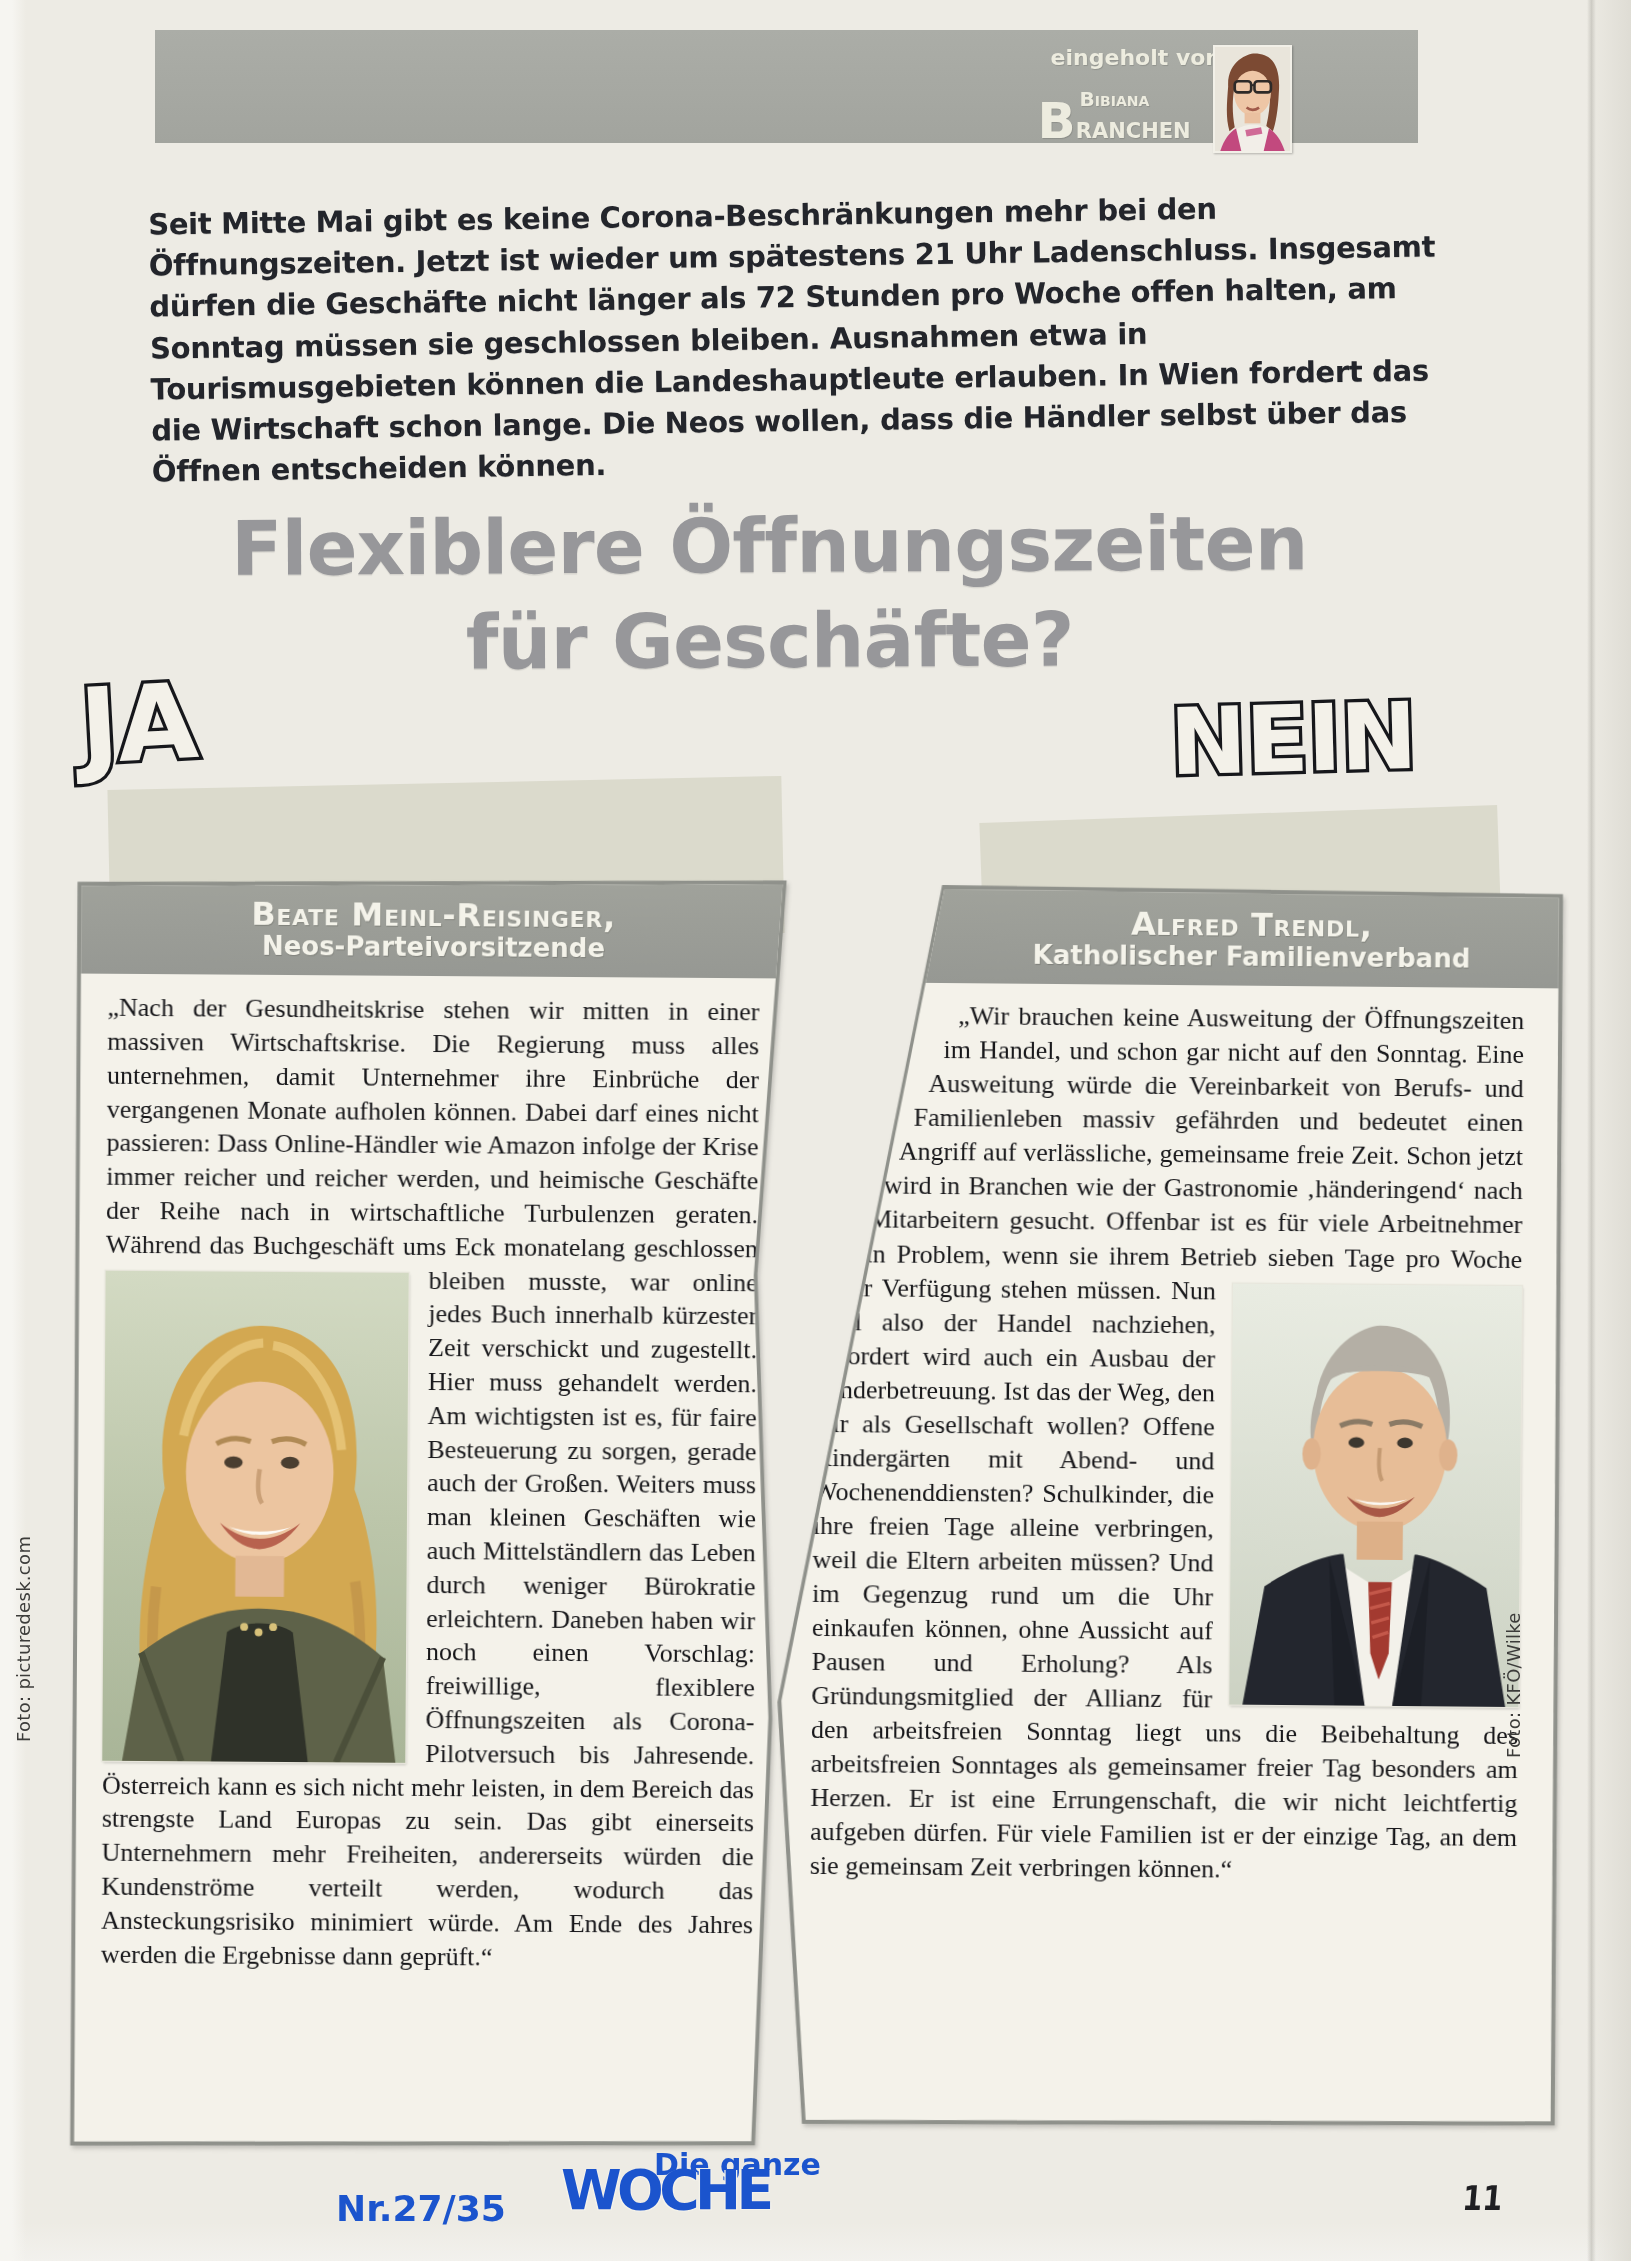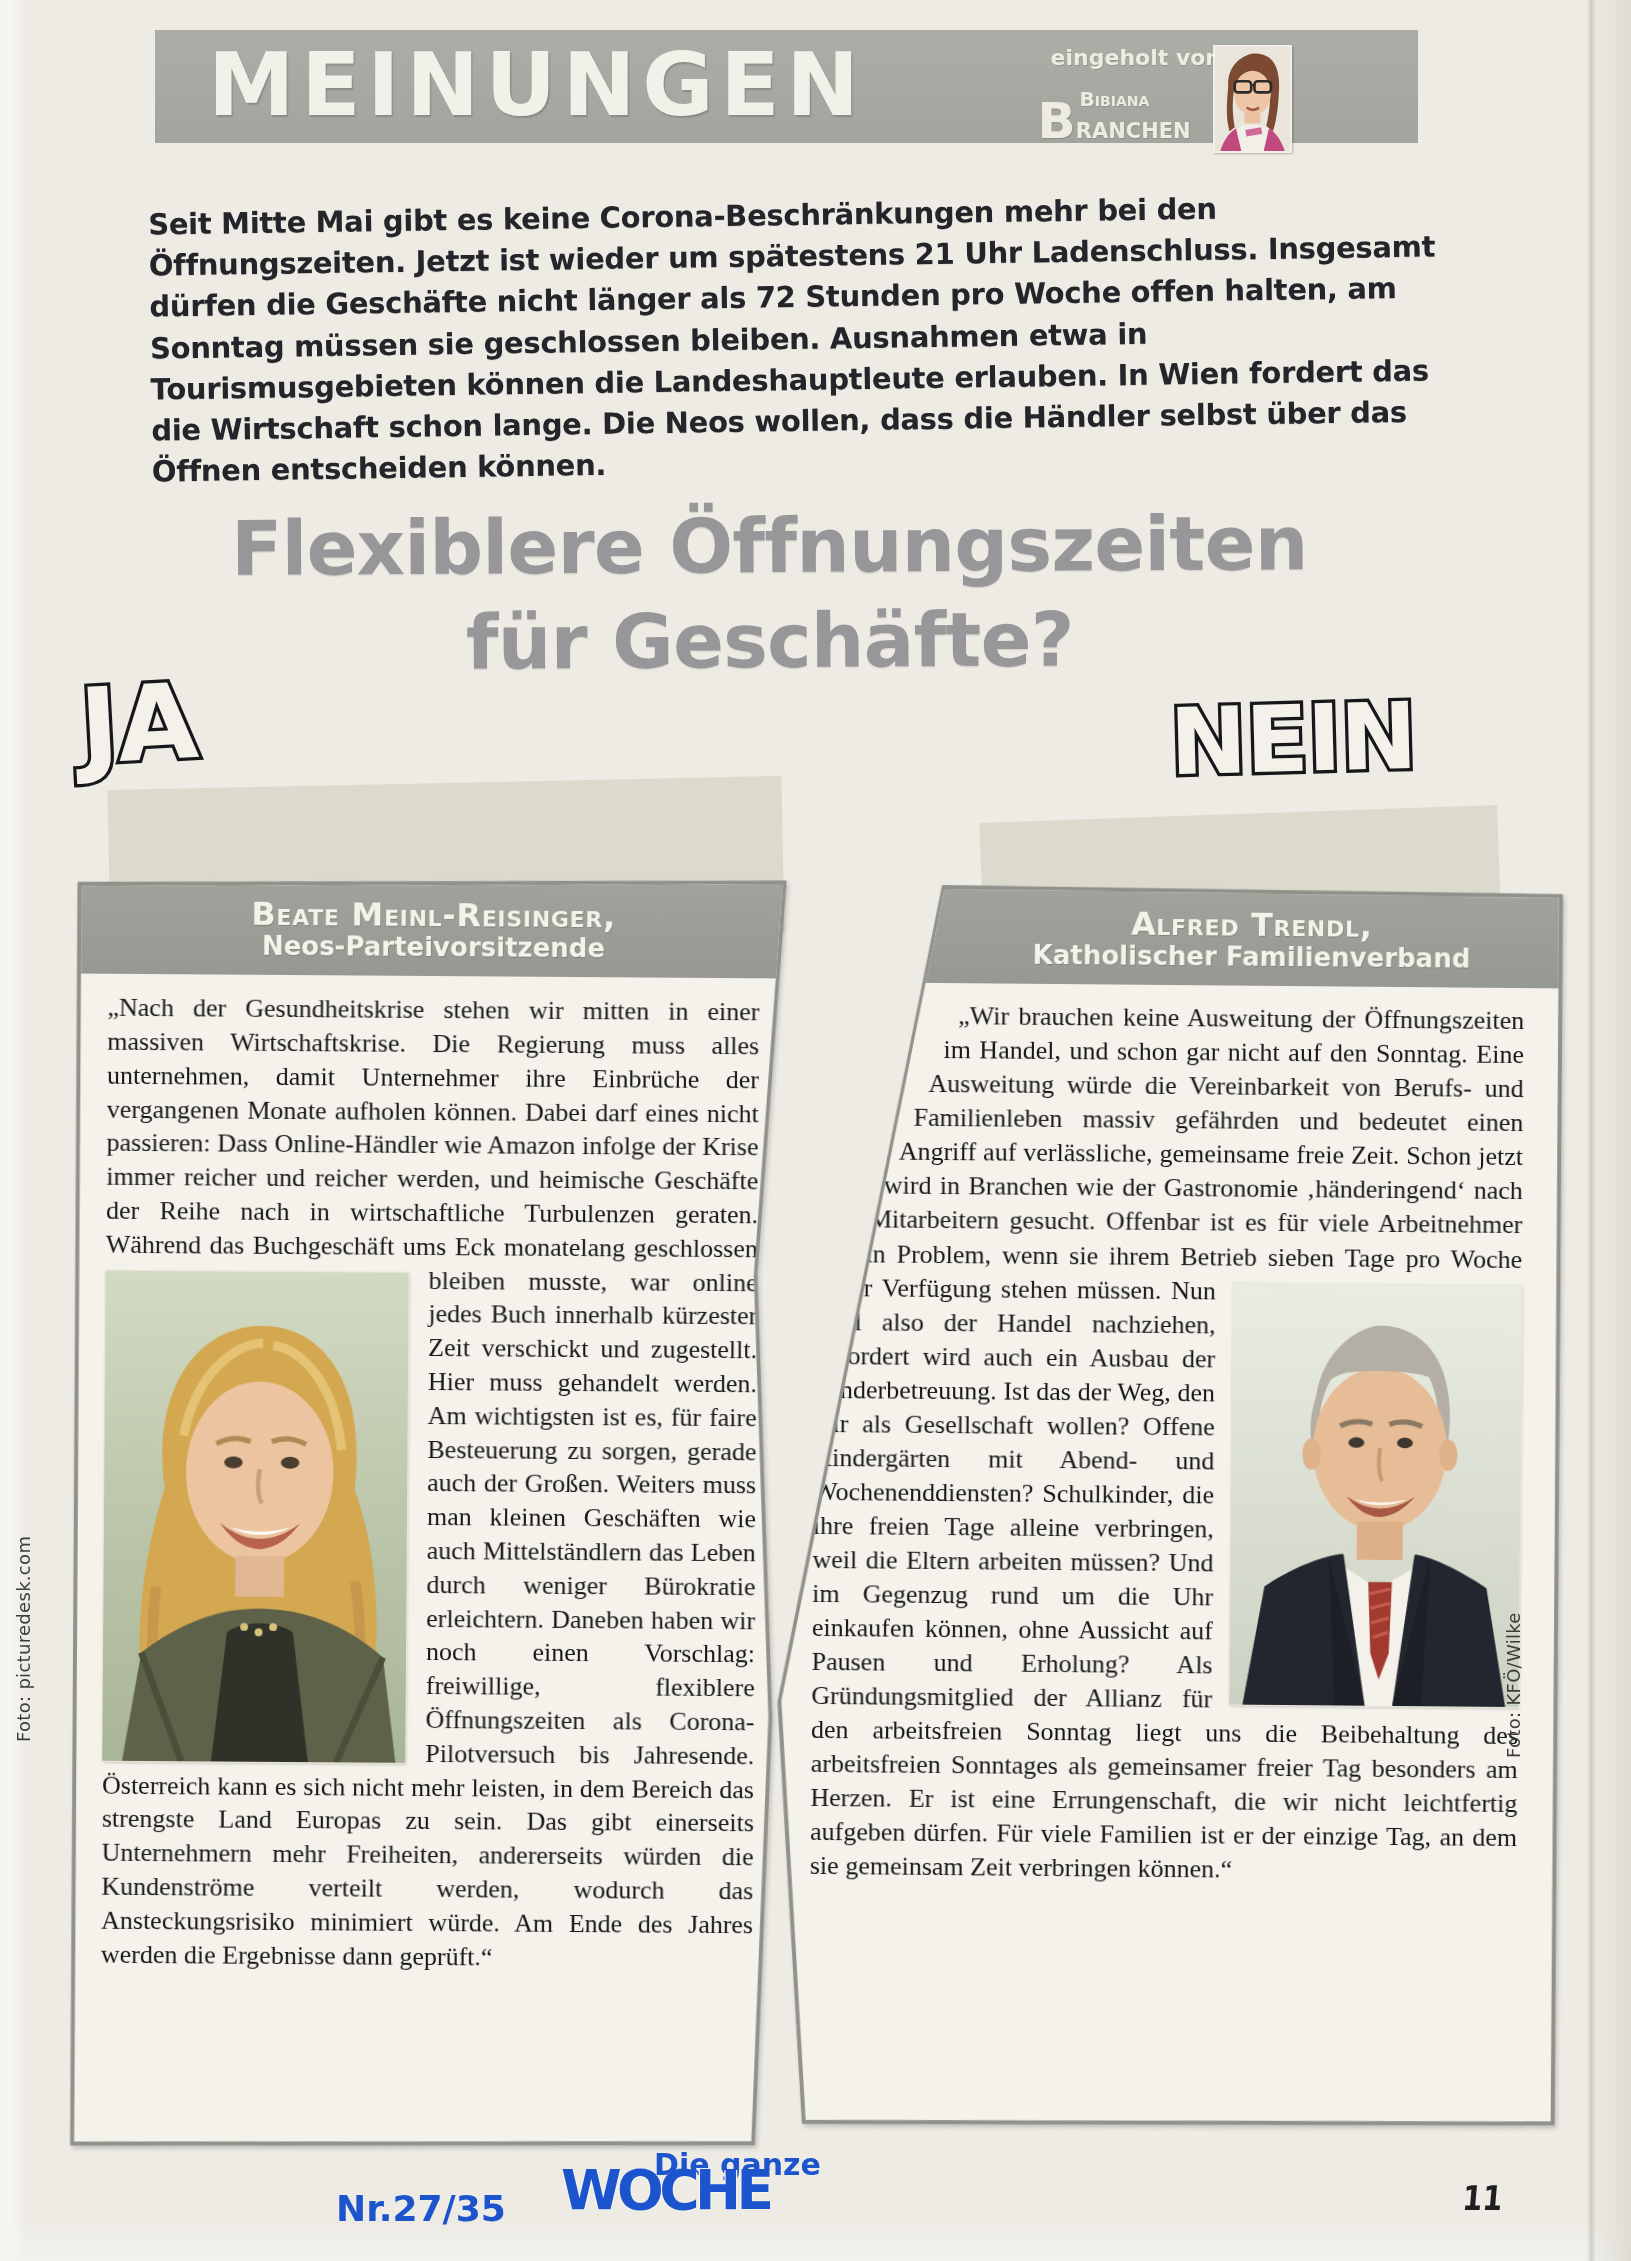--- a/index.html
+++ b/index.html
@@ -82,21 +82,20 @@
   .page-edge-shade{position:absolute; right:36px; top:0; width:9.2px; height:100%;
     background:linear-gradient(90deg,rgba(150,148,140,0),rgba(150,148,140,.35),rgba(150,148,140,0)); z-index:0;}
 </style>
 </head>
 <body>
 
 <div class="page">
   <div class="page-edge-shade"></div>
 
   <header class="topbar">
-    <div class="mag-title">MEINUNGEN</div>
     <div class="byline">
       <div class="byline-prefix">eingeholt von</div>
       <span class="byline-first">Bibiana</span>
       <span class="byline-last">Branchen</span>
     </div>
     <figure class="author-photo">
       <svg viewBox="0 0 114 158" width="75" height="104">
         <rect width="114" height="158" fill="#e9e5db"></rect>
         <path d="M20,60 C18,22 50,10 60,10 C88,10 100,30 97,70 C96,95 92,118 88,128 L78,120 C84,95 85,70 82,55 L30,58 C26,80 26,100 30,122 L22,128 C16,108 18,85 20,60 Z" fill="#7c4a33"></path>
         <ellipse cx="57" cy="70" rx="28" ry="34" fill="#eec6a6"></ellipse>

